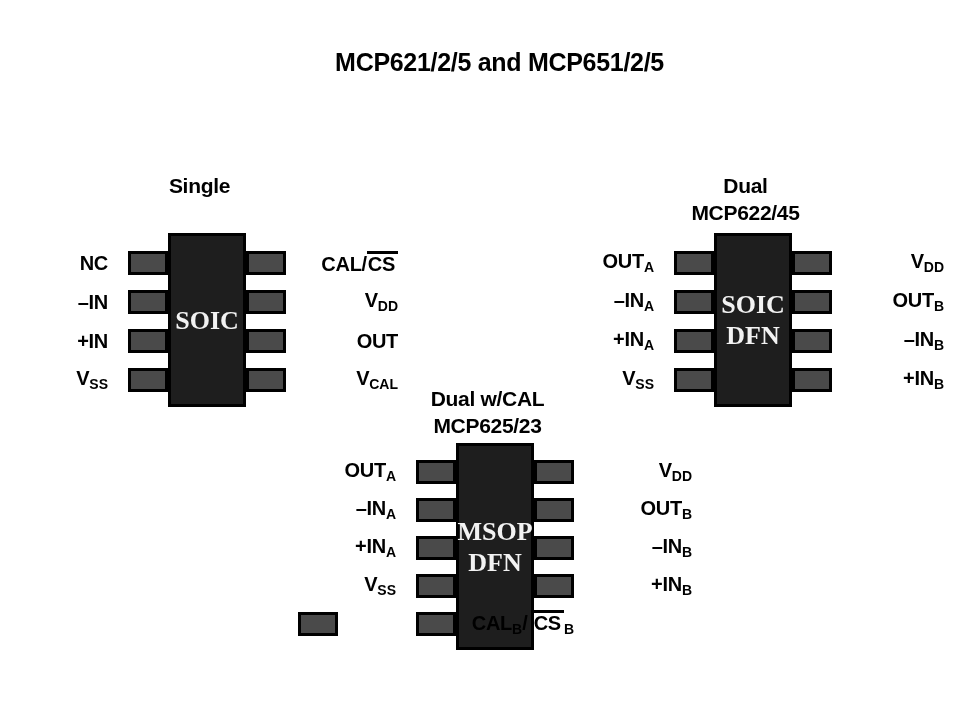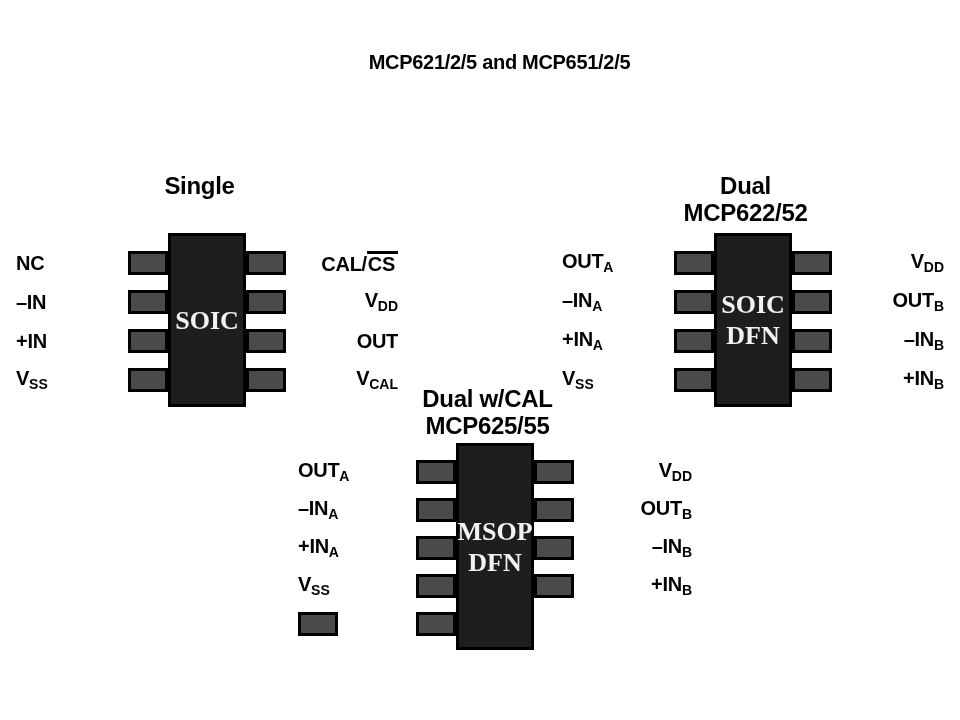--- a/index.html
+++ b/index.html
@@ -8,31 +8,31 @@
     background: var(--c-background, #ffffff);
     font-family: "Liberation Sans", sans-serif;
     color: var(--c-text, #000000);
     position: relative;
     overflow: hidden;
   }
   .page-title {
     position: absolute;
     top: 50px; left: 0; right: 0;
     text-align: center;
-    font-size: 20px; font-weight: bold;
+    font-size: 25px; font-weight: bold;
     line-height: 25px;
     letter-spacing: -0.3px;
     margin-left: 39px;
   }
   .chip { position: absolute; }
   .chip-title {
     position: absolute;
     top: 0; left: 0; right: 15px;
     text-align: center;
-    font-size: 24px; font-weight: bold;
+    font-size: 21px; font-weight: bold;
     line-height: 27px;
     letter-spacing: -0.3px;
   }
   .chip-body {
     position: absolute;
     left: calc(var(--lcol) + var(--pinw));
     top: var(--body-y);
     width: var(--bodyw);
     height: var(--body-h);
     background: var(--c-chip-body, #1e1e1e);
@@ -58,21 +58,21 @@
     height: 26px;
     display: flex;
     align-items: center;
   }
   .lbl {
     font-size: 20px; font-weight: bold;
     line-height: 1.1;
     white-space: nowrap;
     letter-spacing: -0.3px;
   }
-  .lbl.left  { width: var(--lcol); padding-right: 11px; }
+  .lbl.left  { width: var(--lcol); text-align: right; padding-right: 20px; }
   .lbl.right { width: var(--rcol); text-align: right;  padding-left: 8px; }
   .pin {
     width: var(--pinw); height: 24px;
     background: var(--c-pin-fill, #4a4a4a);
     border: 3px solid var(--c-outline, #000000);
     flex: none;
   }
   .body-gap { width: var(--bodyw); flex: none; }
   .sub { font-size: 14px; vertical-align: -4px; letter-spacing: 0; }
   .over {
@@ -129,21 +129,21 @@
     <span class="pin"></span>
     <span class="lbl right"><span>V</span><span class="sub">CAL</span></span>
   </div>
 </section>
 
 <section class="chip" style="left:562px; top:172px; width:382px; height:240px;
          --lcol:112px; --rcol:112px; --pinw:40px; --bodyw:78px;
          --body-y:61px; --body-h:174px; --row0:78px; --pitch:39px;">
   <h2 class="chip-title">
     <div>Dual</div>
-    <div>MCP622/52</div>
+    <div>MCP622/45</div>
   </h2>
   <div class="chip-body">
     <div class="pkg">
       <span>SOIC</span>
       <span>DFN</span>
     </div>
   </div>
   <div class="pin-row" style="--i:0">
     <span class="lbl left"><span>OUT</span><span class="sub">A</span></span>
     <span class="pin"></span>
@@ -172,21 +172,21 @@
     <span class="pin"></span>
     <span class="lbl right"><span>+IN</span><span class="sub">B</span></span>
   </div>
 </section>
 
 <section class="chip" style="left:298px; top:385px; width:394px; height:270px;
          --lcol:118px; --rcol:118px; --pinw:40px; --bodyw:78px;
          --body-y:58px; --body-h:207px; --row0:74px; --pitch:38px;">
   <h2 class="chip-title">
     <div>Dual w/CAL</div>
-    <div>MCP625/55</div>
+    <div>MCP625/23</div>
   </h2>
   <div class="chip-body">
     <div class="pkg">
       <span>MSOP</span>
       <span>DFN</span>
     </div>
   </div>
   <div class="pin-row" style="--i:0">
     <span class="lbl left"><span>OUT</span><span class="sub">A</span></span>
     <span class="pin"></span>
@@ -212,14 +212,15 @@
     <span class="lbl left"><span>V</span><span class="sub">SS</span></span>
     <span class="pin"></span>
     <span class="body-gap"></span>
     <span class="pin"></span>
     <span class="lbl right"><span>+IN</span><span class="sub">B</span></span>
   </div>
   <div class="pin-row" style="--i:4">
     <span class="pin"></span>
     <span class="body-gap"></span>
     <span class="pin"></span>
+    <span class="lbl right"><span>CAL</span><span class="sub">B</span><span>/ </span><span class="over">CS</span><span class="sub">B</span></span>
   </div>
 </section>
 
 </body></html>

